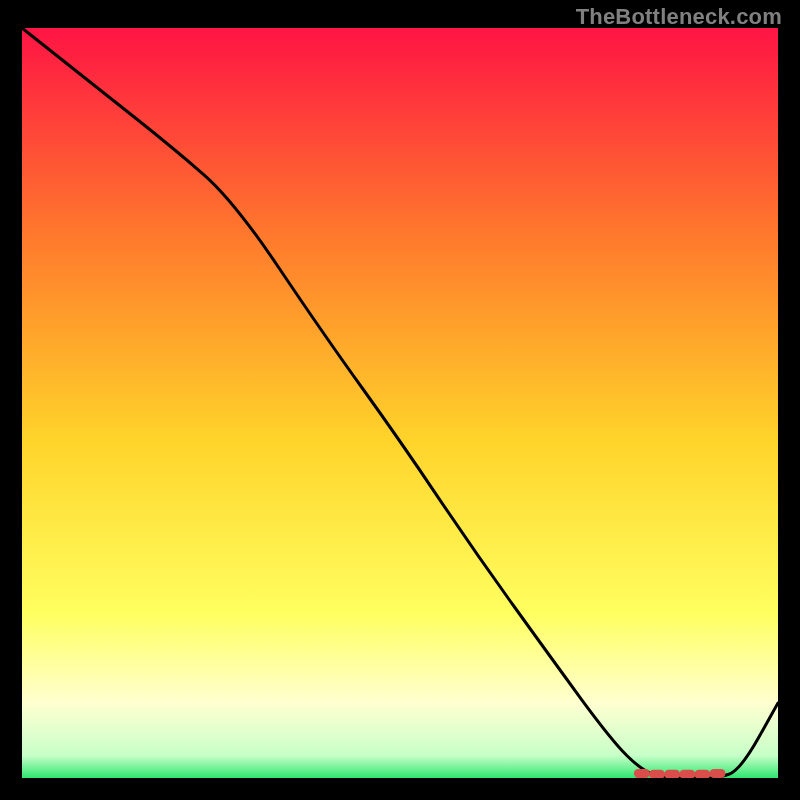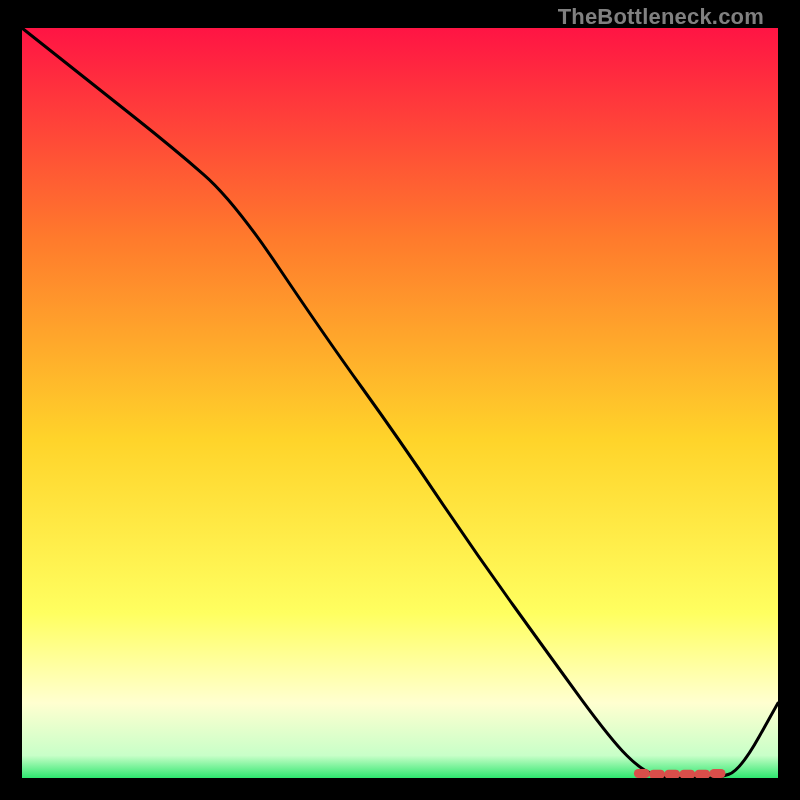--- a/index.html
+++ b/index.html
@@ -6,21 +6,21 @@
   html, body { width: 800px; height: 800px; background: #000; overflow: hidden; }
   .frame {
     position: relative;
     width: 800px;
     height: 800px;
     background: #000;
   }
   .watermark {
     position: absolute;
     top: 4px;
-    right: 36px;
+    right: 18px;
     font-family: Arial, Helvetica, sans-serif;
     font-size: 22px;
     font-weight: 600;
     color: #808080;
     letter-spacing: 0.2px;
   }
   .plot {
     position: absolute;
     left: 22px;
     top: 28px;

